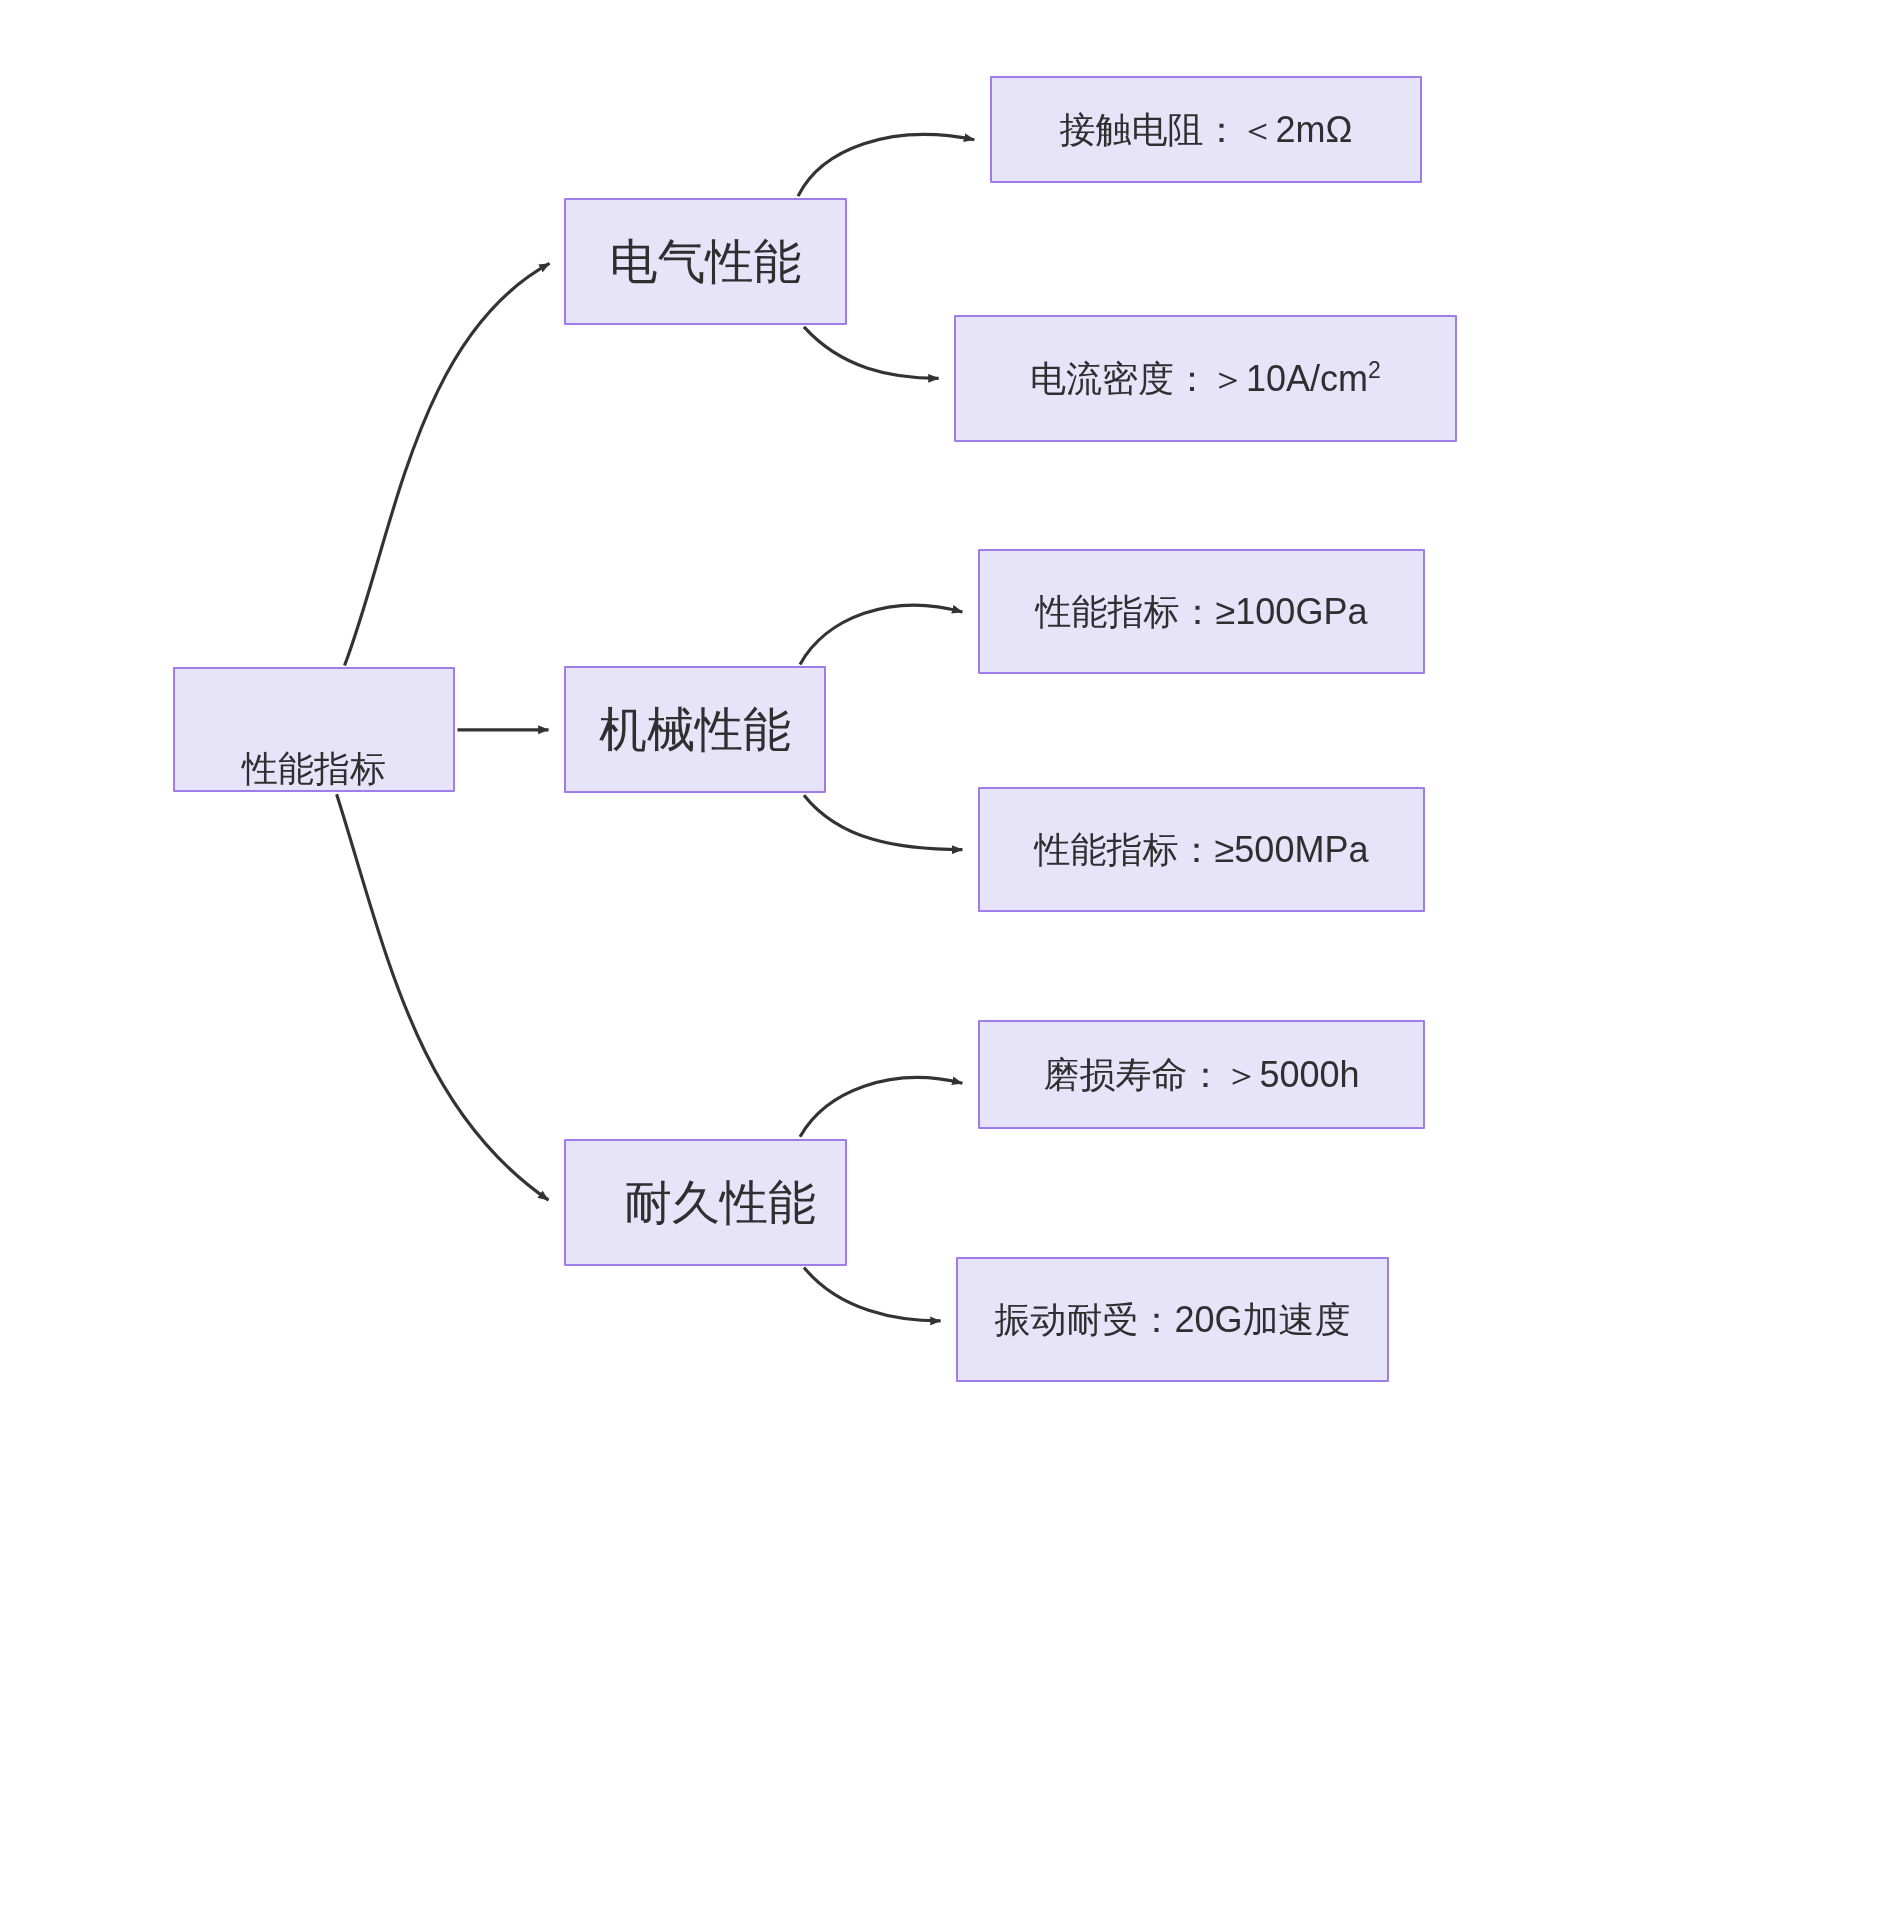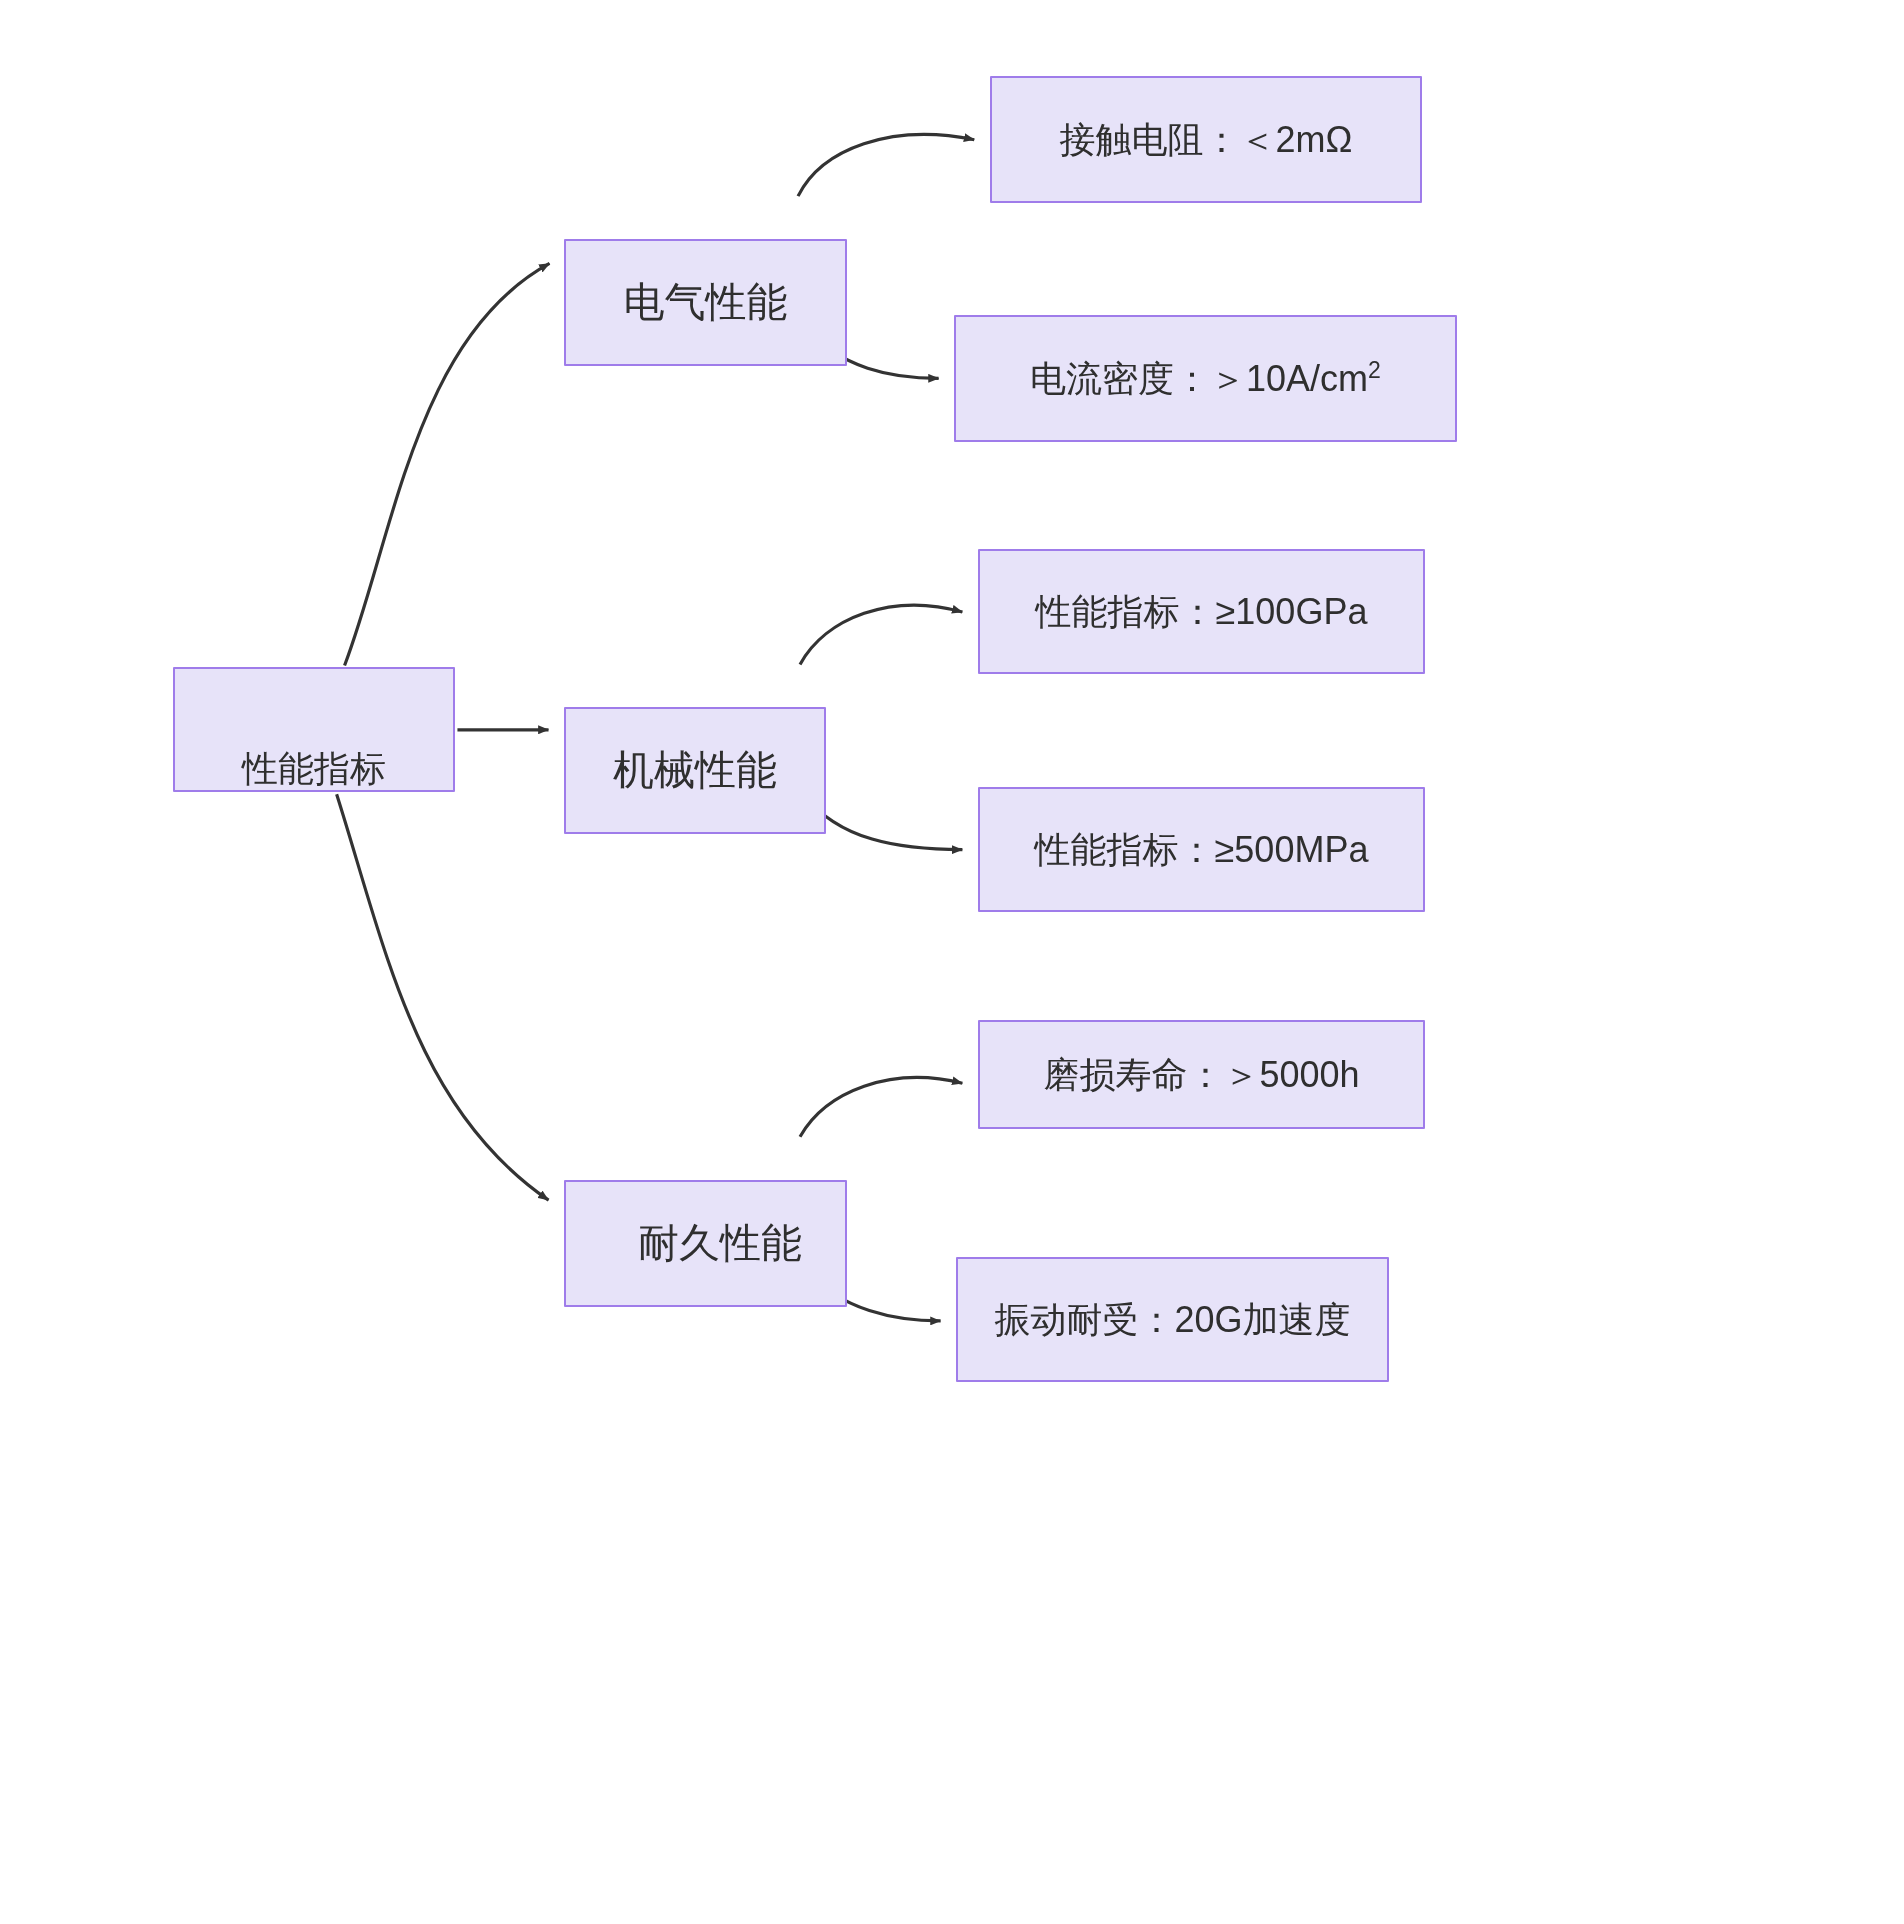--- a/index.html
+++ b/index.html
@@ -39,30 +39,30 @@
     line-height: 1.2;
     white-space: nowrap;
   }
   .node .label {
     display: block;
     text-align: center;
     padding: 0 10px;
   }
   
   .node-root  { font-size: 36px; align-items: flex-end; }
-  .node-group { font-size: 41px; margin-top: 41px; }
+  .node-group { font-size: 48px; }
   .node-leaf  { font-size: 36px; }
 
   
   #n-root      { left: 173px;  top: 667px;  width: 282px; height: 125px; }
   #n-elec      { left: 564px;  top: 198px;  width: 283px; height: 127px; }
   #n-mech      { left: 564px;  top: 666px;  width: 262px; height: 127px; }
   #n-dura      { left: 564px;  top: 1139px; width: 283px; height: 127px; padding-left: 29px; }
 
-  #n-leaf-0    { left: 990px; top: 76px;   width: 432px; height: 127px; }
+  #n-leaf-0    { left: 990px; top: 76px;   width: 432px; height: 107px; }
   #n-leaf-1    { left: 954px;  top: 315px;  width: 503px; height: 127px; }
   #n-leaf-2    { left: 978px;  top: 549px;  width: 447px; height: 125px; }
   #n-leaf-3    { left: 978px;  top: 787px;  width: 447px; height: 125px; }
   #n-leaf-4    { left: 978px;  top: 1020px; width: 447px; height: 109px; }
   #n-leaf-5    { left: 956px;  top: 1257px; width: 433px; height: 125px; }
 
   .sup { font-size: 0.64em; vertical-align: super; }
 </style>
 </head>
 <body>

